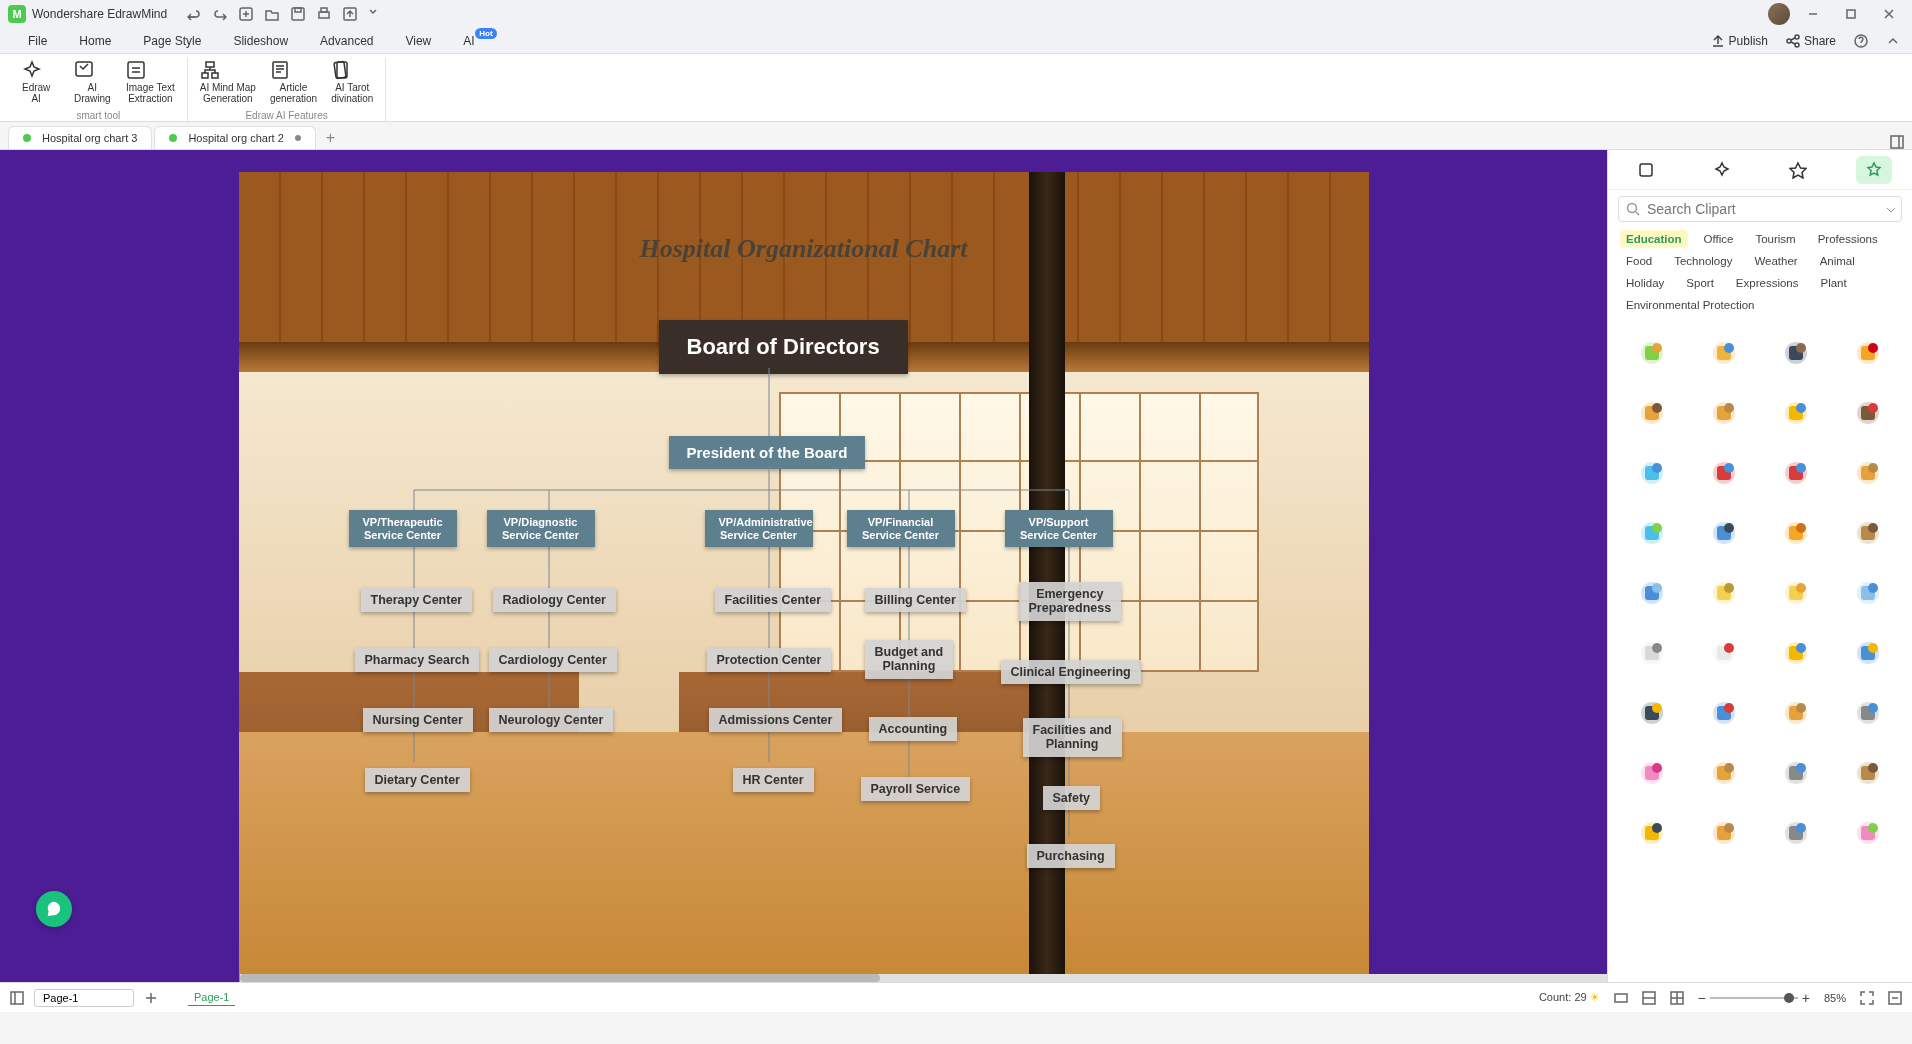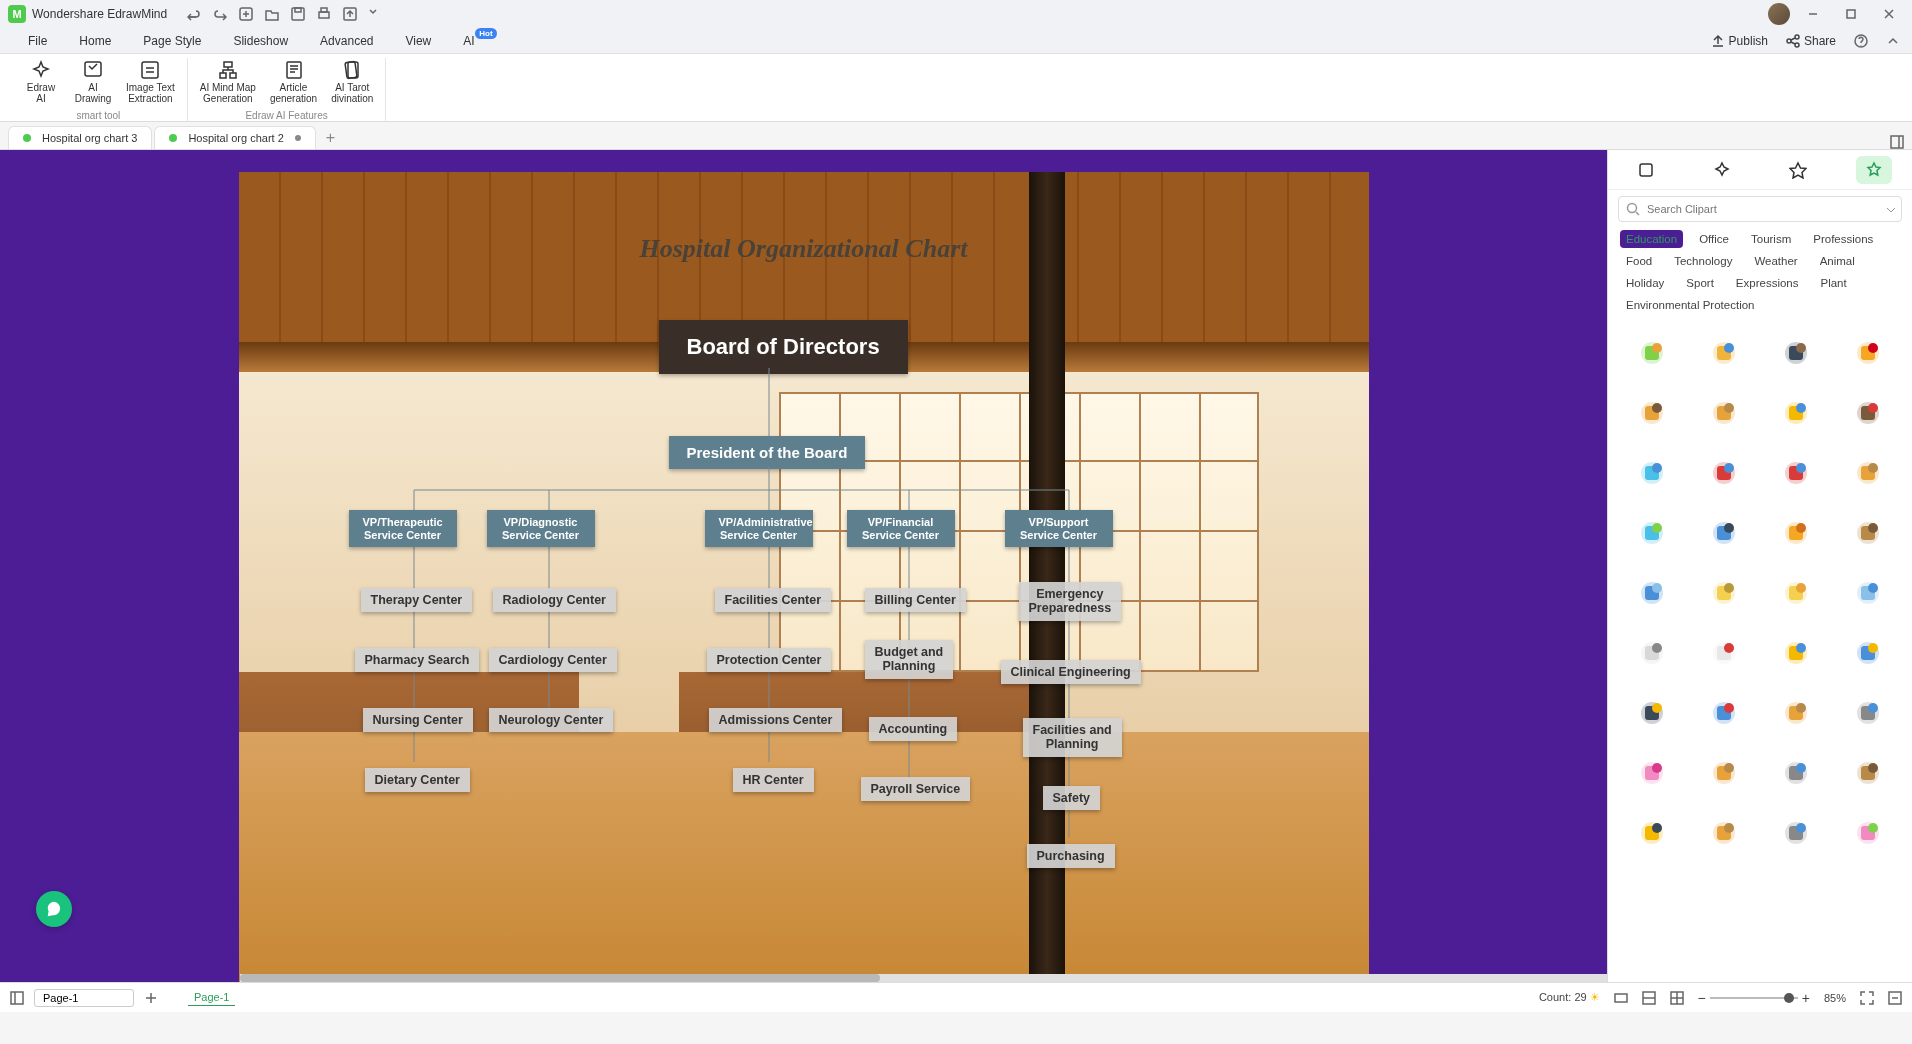--- a/index.html
+++ b/index.html
@@ -20,21 +20,21 @@
     .menu-item{padding:4px 16px;cursor:pointer}
     .menu-item.ai{position:relative}
     .ai-hot{position:absolute;top:-2px;right:-6px;background:#3b82f6;color:#fff;font-size:8px;padding:1px 4px;border-radius:6px;font-weight:700}
     .menubar-right{margin-left:auto;display:flex;align-items:center;gap:18px}
     .mb-link{display:flex;align-items:center;gap:4px;cursor:pointer;font-size:12px;color:#333}
     .mb-link svg{width:14px;height:14px;stroke:#444;fill:none;stroke-width:1.5}
     
     .ribbon{height:68px;background:#fff;border-bottom:1px solid #dcdcdc;display:flex;padding:4px 10px 0}
     .rib-group{display:flex;flex-direction:column;align-items:center;border-right:1px solid #e5e5e5;padding:0 8px}
     .rib-row{display:flex;gap:6px}
-    .rib-btn{display:flex;flex-direction:column;align-items:center;cursor:pointer;padding:2px 4px;min-width:46px}
+    .rib-btn{display:flex;flex-direction:column;align-items:flex-start;cursor:pointer;padding:2px 4px;min-width:46px}
     .rib-btn svg{width:20px;height:20px;stroke:#333;fill:none;stroke-width:1.5}
     .rib-btn span{font-size:10px;color:#333;text-align:center;line-height:1.1;margin-top:2px}
     .rib-label{font-size:10px;color:#888;margin-top:auto;text-align:center;width:100%}
     
     .doctabs{height:28px;background:#f5f5f5;display:flex;align-items:flex-end;padding:0 8px;gap:2px;border-bottom:1px solid #dcdcdc}
     .doctab{padding:5px 14px;background:#fff;border-radius:6px 6px 0 0;display:flex;align-items:center;gap:11px;cursor:pointer;font-size:11px;color:#333;border:1px solid #e0e0e0;border-bottom:none}
     .doctab .dot{width:8px;height:8px;border-radius:50%;background:#4ecb4e}
     .doctab .close-dot{width:6px;height:6px;border-radius:50%;background:#888}
     .doctab.new{background:transparent;border:none;font-size:16px;color:#888;padding:2px 8px}
     .doctabs-right{margin-left:auto;display:flex;align-items:center}
@@ -62,26 +62,26 @@
     .n-vp{background:#5e7f8e;font-size:11px;padding:6px 14px;width:108px}
     .n-leaf{background:rgba(210,210,210,.92);color:#333;font-size:12.5px;padding:5px 10px}
     
     .rpanel{width:305px;background:#fff;border-left:1px solid #dcdcdc;display:flex;flex-direction:column}
     .rp-tabs{height:40px;display:flex;justify-content:space-around;align-items:center;border-bottom:1px solid #eee}
     .rp-tab{width:36px;height:28px;display:flex;align-items:center;justify-content:center;cursor:pointer;border-radius:6px}
     .rp-tab.active{background:#d8f5de}
     .rp-tab svg{width:18px;height:18px;stroke:#333;fill:none;stroke-width:1.5}
     .rp-tab.active svg{stroke:#2a9d5a}
     .rp-search{position:relative;margin:6px 10px 8px}
-    .rp-search input{width:100%;height:26px;border:1px solid #ddd;border-radius:4px;padding:0 22px 0 28px;font-size:11px;color:#999}
+    .rp-search input{width:100%;height:26px;border:1px solid #ddd;border-radius:4px;padding:0 22px 0 28px;font-size:14px;color:#999}
     .rp-search .mag{position:absolute;left:8px;top:6px;width:14px;height:14px;stroke:#999;fill:none;stroke-width:1.5}
     .rp-search .dd{position:absolute;right:6px;top:9px;width:10px;height:10px;stroke:#999;fill:#999}
     .rp-cats{display:flex;flex-wrap:wrap;gap:4px 10px;padding:0 12px 8px;font-size:11.5px;color:#444}
     .rp-cat{cursor:pointer;padding:3px 6px;border-radius:4px}
-    .rp-cat.active{background:#4c1d95;color:#2a9d5a;font-weight:400}
+    .rp-cat.active{background:#fef9c3;color:#2a9d5a;font-weight:700}
     .rp-grid{flex:1;display:grid;grid-template-columns:repeat(4,1fr);gap:18px 0;padding:10px 8px;overflow-y:auto;align-content:start}
     .rp-item{display:flex;align-items:center;justify-content:center;cursor:pointer;height:42px}
     .rp-item svg{width:30px;height:30px}
     
     .statusbar{height:30px;background:#fff;border-top:1px solid #dcdcdc;display:flex;align-items:center;padding:0 10px;font-size:11px;color:#444;gap:10px}
     .sb-left{display:flex;align-items:center;gap:10px;position:relative}
     .sb-left select{border:1px solid #ccc;border-radius:3px;font-size:11px;padding:2px 22px 2px 8px;appearance:none;background:#fff;width:100px}
     .sb-right{margin-left:auto;display:flex;align-items:center;gap:14px}
     .sb-ic{width:14px;height:14px;stroke:#666;fill:none;stroke-width:1.5;cursor:pointer}
     .zoom-slider{display:flex;align-items:center;gap:4px}

